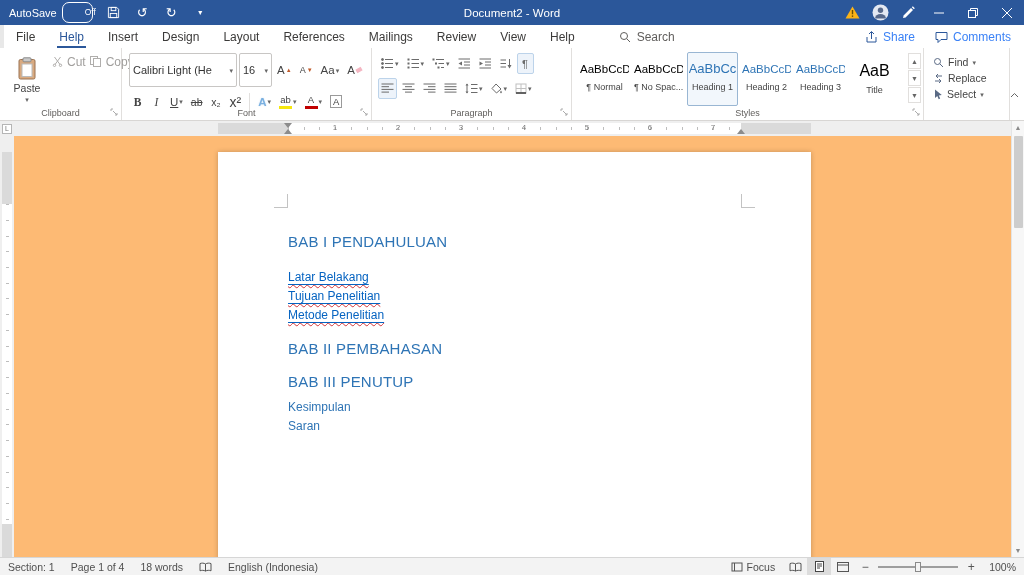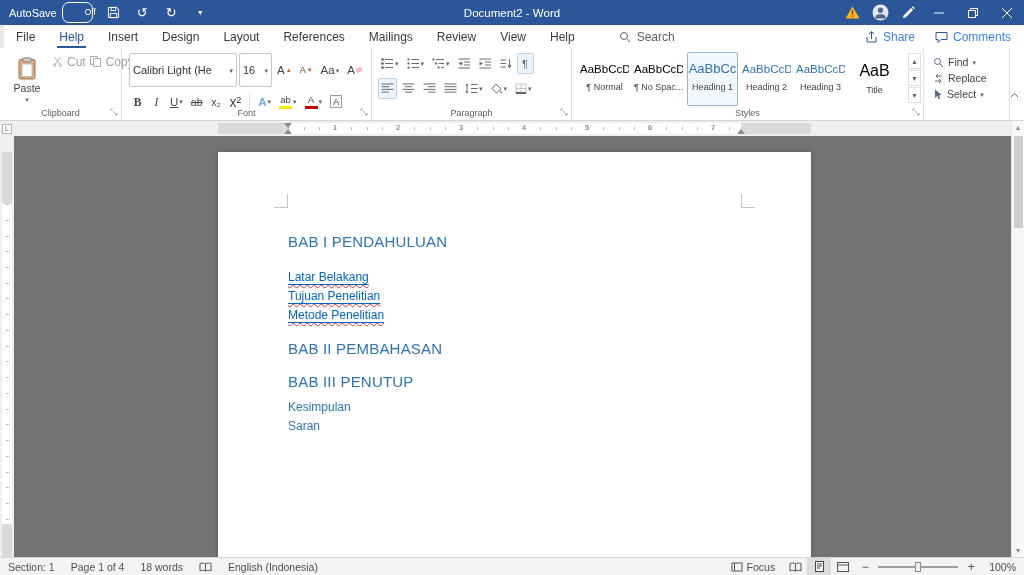--- a/index.html
+++ b/index.html
@@ -93,21 +93,21 @@
 .hr-n{position:absolute;top:1px;font-size:8px;color:#7a7a7a;transform:translateX(-50%);line-height:1}
 .tri{width:0;height:0;position:absolute}
 .im-first{left:66px;top:0;border-left:4px solid transparent;border-right:4px solid transparent;border-top:5px solid #8c8c8c}
 .im-hang{left:66px;bottom:0;border-left:4px solid transparent;border-right:4px solid transparent;border-bottom:5px solid #8c8c8c}
 .im-right{left:519px;bottom:0;border-left:4px solid transparent;border-right:4px solid transparent;border-bottom:5px solid #8c8c8c}
 .vruler{position:absolute;left:0;top:136px;width:14px;bottom:18px;background:#efefef}
 .vr-page{position:absolute;top:16px;left:2px;width:10px;bottom:0;background:#dadada}
 .vr-text{position:absolute;top:52px;left:0;width:10px;height:320px;background:#fff;background-image:repeating-linear-gradient(to bottom,#bdbdbd 0 1px,transparent 1px 15.75px);background-size:3px 100%;background-position:4px 0;background-repeat:no-repeat}
 
 
-.docarea{position:absolute;top:136px;left:14px;right:13px;bottom:18px;overflow:hidden;background:#737373}
+.docarea{position:absolute;top:136px;left:14px;right:13px;bottom:18px;overflow:hidden;background:#fdba74}
 .page{position:absolute;left:204px;top:16px;width:593px;height:700px;background:#fff;box-shadow:0 0 5px rgba(0,0,0,.22)}
 .crop{position:absolute;width:14px;height:14px}
 .crop.tl{left:56px;top:42px;border-right:1px solid #c3c3c3;border-bottom:1px solid #c3c3c3}
 .crop.tr{left:523px;top:42px;border-left:1px solid #c3c3c3;border-bottom:1px solid #c3c3c3}
 .content{position:absolute;left:70px;top:80px;width:455px}
 .h1{color:#2e74b5;font-size:15px;line-height:20px;font-weight:400;letter-spacing:.2px}
 .links{margin-top:16px}
 .linkline{font-size:12px;line-height:19px}
 .sq{text-decoration-line:underline;text-decoration-style:wavy;text-decoration-color:#d13438;text-decoration-thickness:1px;text-underline-offset:3px}
 .lnk{color:#0563c1;text-decoration:underline}

